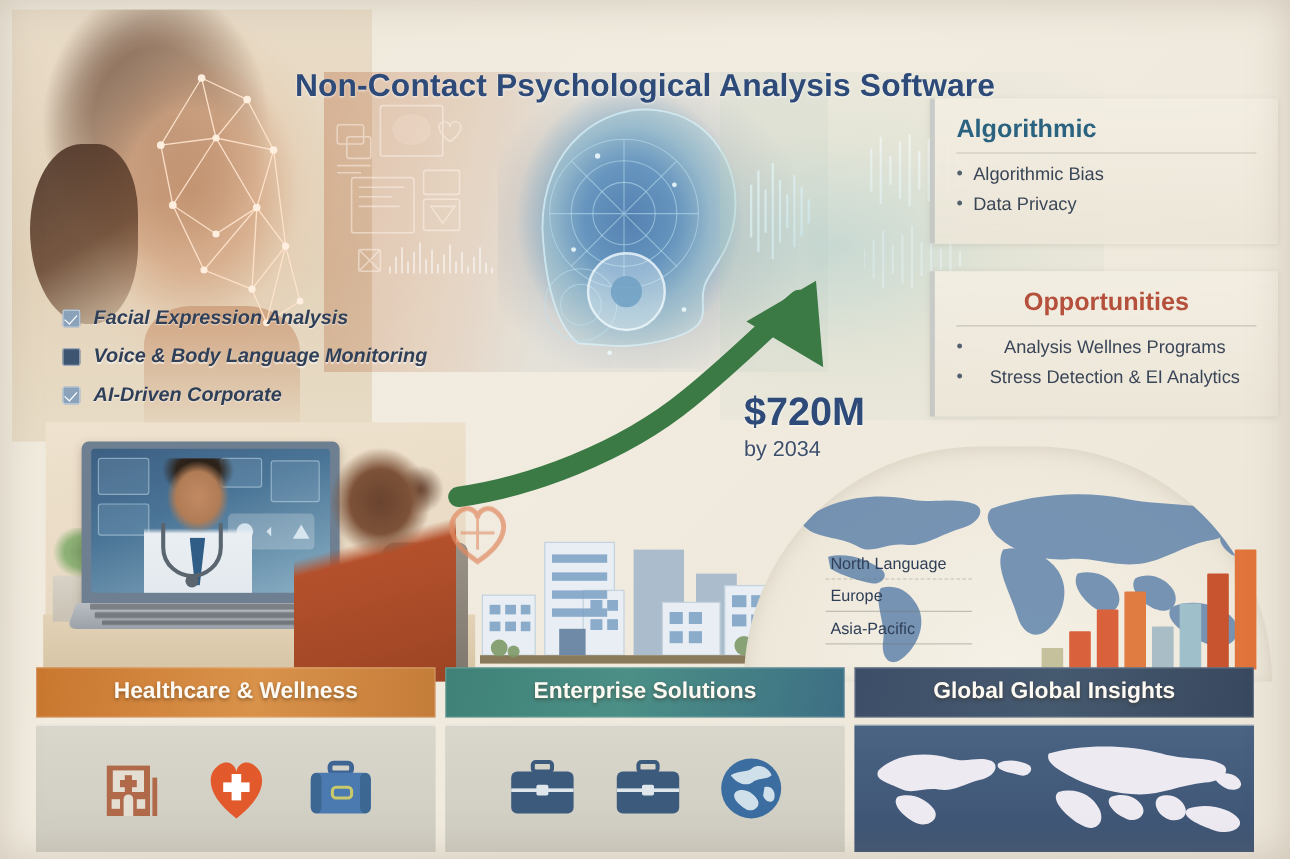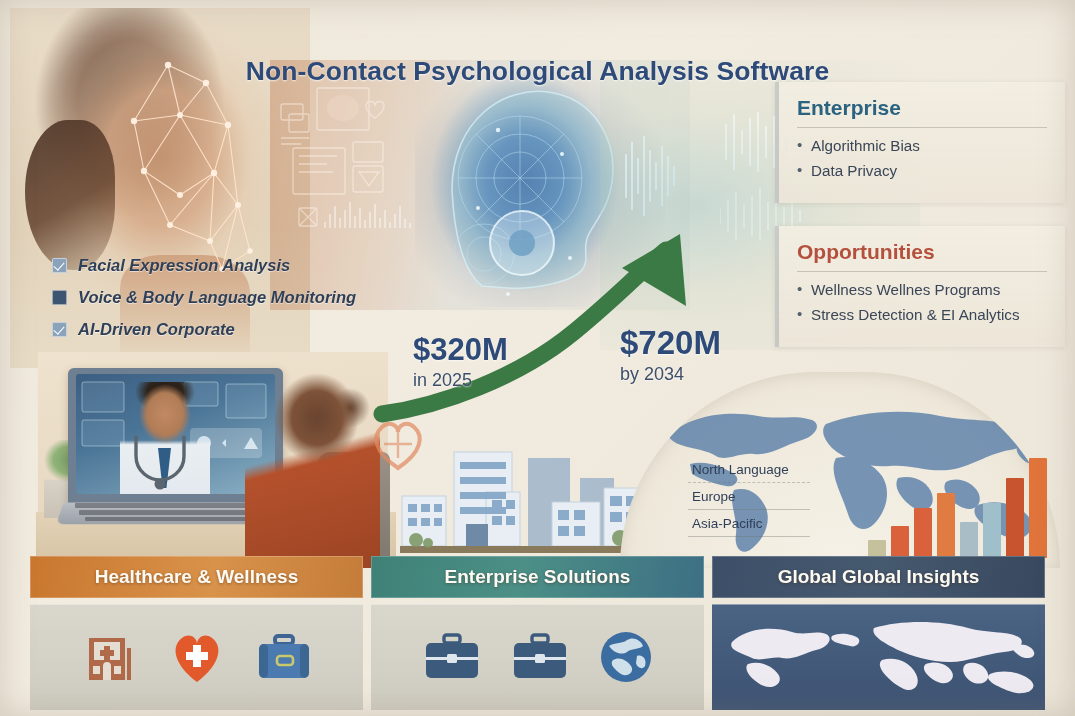--- a/index.html
+++ b/index.html
@@ -169,21 +169,21 @@
 
   
   .card {
     position: absolute; left: 775px; width: 290px;
     background: linear-gradient(180deg, rgba(243,238,226,.93), rgba(236,230,216,.88));
     border-left: 4px solid rgba(160,170,175,.5);
     padding: 14px 18px 16px 18px;
     box-shadow: 0 1px 5px rgba(120,110,95,.16);
   }
   #card-challenges { top: 82px; }
-  #card-opportunities { top: 226px; }
+  #card-opportunities { top: 226px; text-align: center; }
   .card h3 { font-size: 21px; font-weight: bold; margin-bottom: 7px; }
   #card-challenges h3 { color: #2a6280; }
   #card-opportunities h3 { color: #b4503c; }
   .card hr { border: none; border-top: 1px solid rgba(120,120,110,.35); margin-bottom: 9px; }
   .card li {
     list-style: none; font-size: 15.2px; color: #3a4657;
     margin-bottom: 8px; padding-left: 14px; position: relative;
   }
   .card li::before {
     content: "•"; position: absolute; left: 0; top: -1px; font-size: 15px; color: #55606f;
@@ -487,41 +487,37 @@
       <span class="chk filled"></span>
       <span class="lbl">Voice &amp; Body Language Monitoring</span>
     </div>
     <div class="feature">
       <span class="chk"></span>
       <span class="lbl">AI-Driven Corporate</span>
     </div>
   </div>
 
   <div class="card" id="card-challenges">
-    <h3>Enterprise</h3>
+    <h3>Algorithmic</h3>
     <hr>
     <ul>
       <li>Algorithmic Bias</li>
       <li>Data Privacy</li>
     </ul>
   </div>
 
   <div class="card" id="card-opportunities">
     <h3>Opportunities</h3>
     <hr>
     <ul>
-      <li>Wellness Wellnes Programs</li>
+      <li>Analysis Wellnes Programs</li>
       <li>Stress Detection &amp; EI Analytics</li>
     </ul>
   </div>
 
-  <div class="fig" id="fig-2025">
-    <div class="amount">$320M</div>
-    <div class="when">in 2025</div>
-  </div>
   <div class="fig" id="fig-2034">
     <div class="amount">$720M</div>
     <div class="when">by 2034</div>
   </div>
 
 
   <div class="regions">
     <div class="r">North Language</div>
     <div class="r">Europe</div>
     <div class="r">Asia-Pacific</div>

